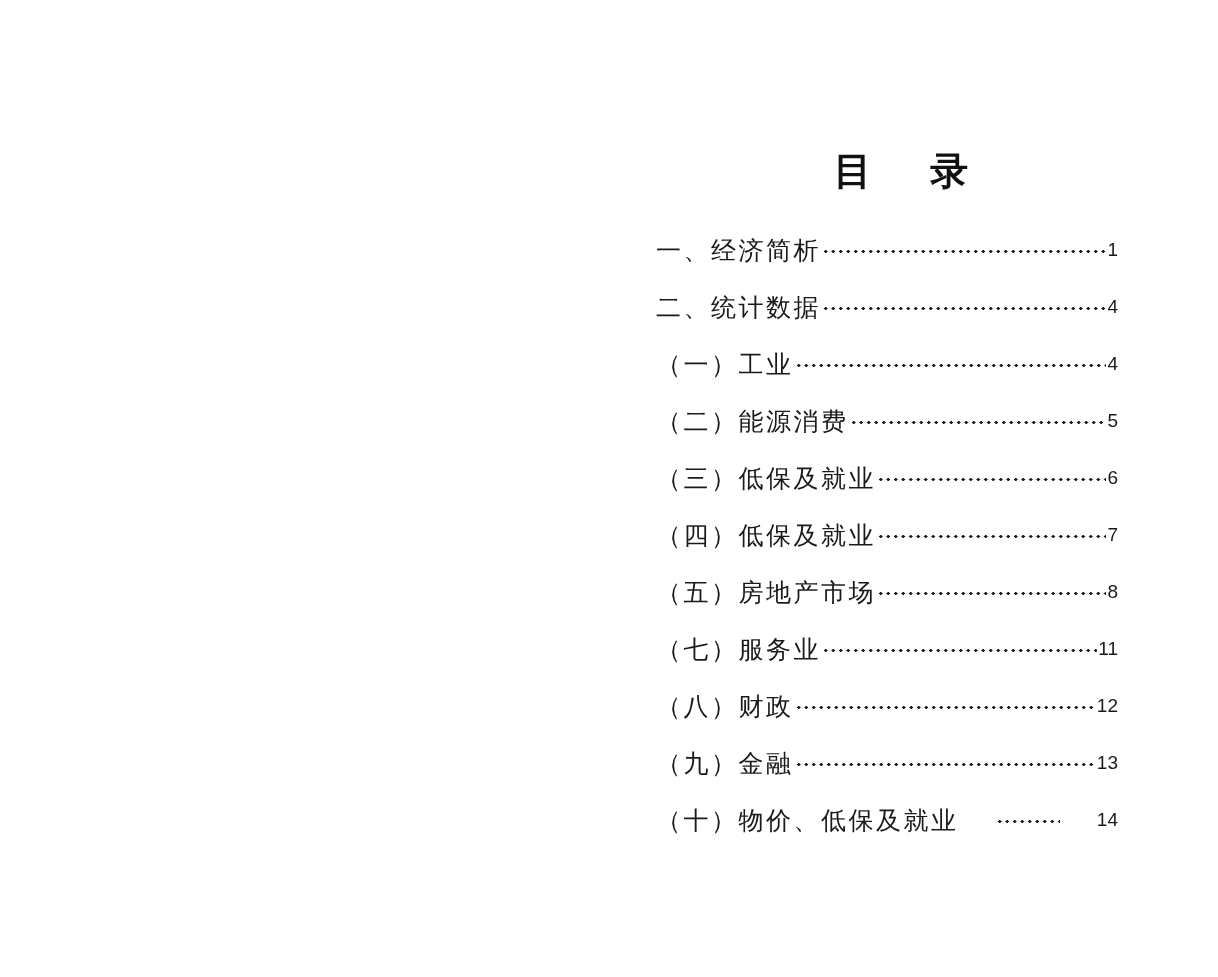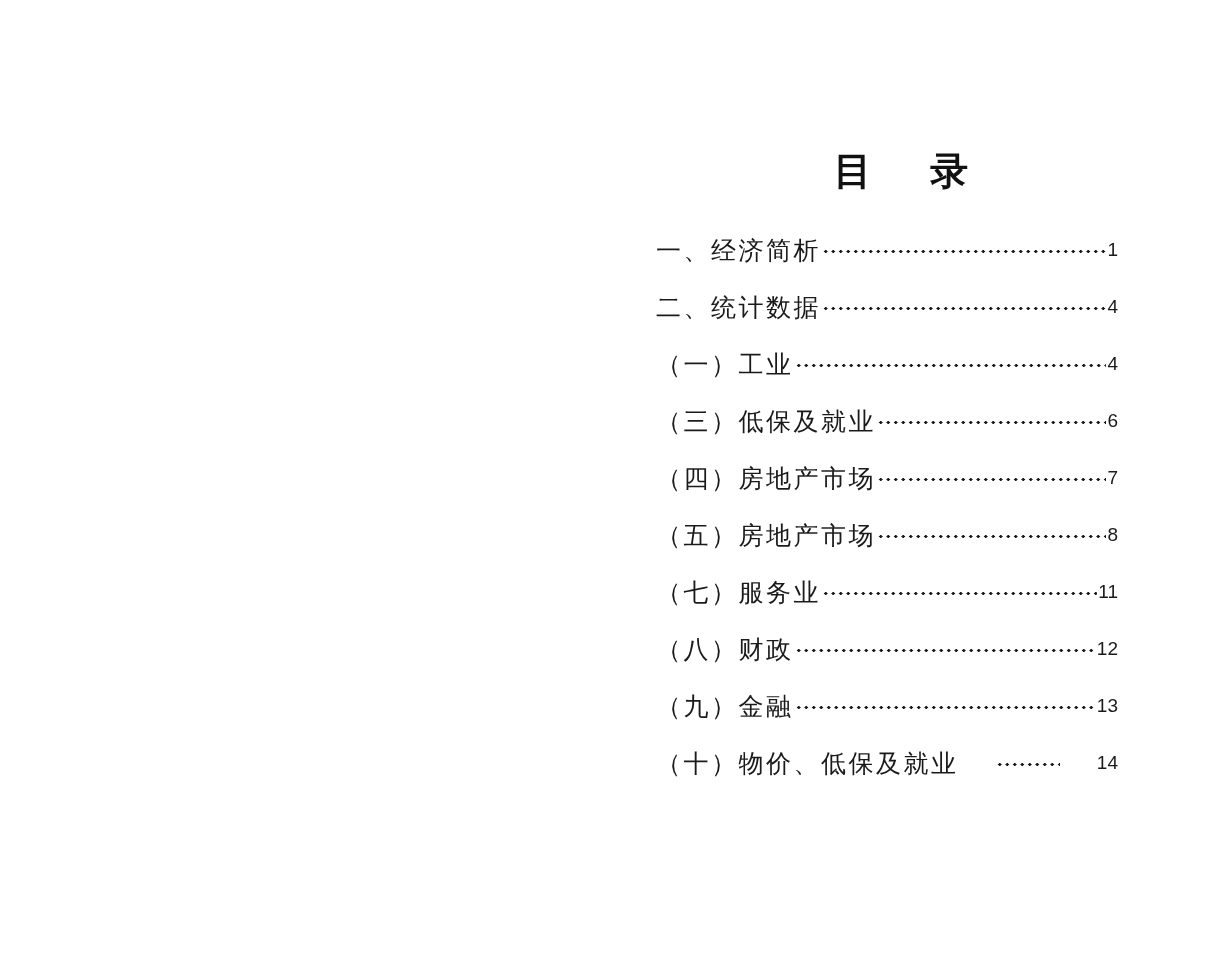--- a/index.html
+++ b/index.html
@@ -86,29 +86,34 @@
     <span class="toc-leader"></span>
     <span class="toc-page">4</span>
   </div>
 
   <div class="toc-row">
     <span class="toc-label">（一）工业</span>
     <span class="toc-leader"></span>
     <span class="toc-page">4</span>
   </div>
 
+  <div class="toc-row">
+    <span class="toc-label">（二）能源消费</span>
+    <span class="toc-leader"></span>
+    <span class="toc-page">5</span>
+  </div>
 
   <div class="toc-row">
     <span class="toc-label">（三）低保及就业</span>
     <span class="toc-leader"></span>
     <span class="toc-page">6</span>
   </div>
 
   <div class="toc-row">
-    <span class="toc-label">（四）房地产市场</span>
+    <span class="toc-label">（四）低保及就业</span>
     <span class="toc-leader"></span>
     <span class="toc-page">7</span>
   </div>
 
   <div class="toc-row">
     <span class="toc-label">（五）房地产市场</span>
     <span class="toc-leader"></span>
     <span class="toc-page">8</span>
   </div>
 

